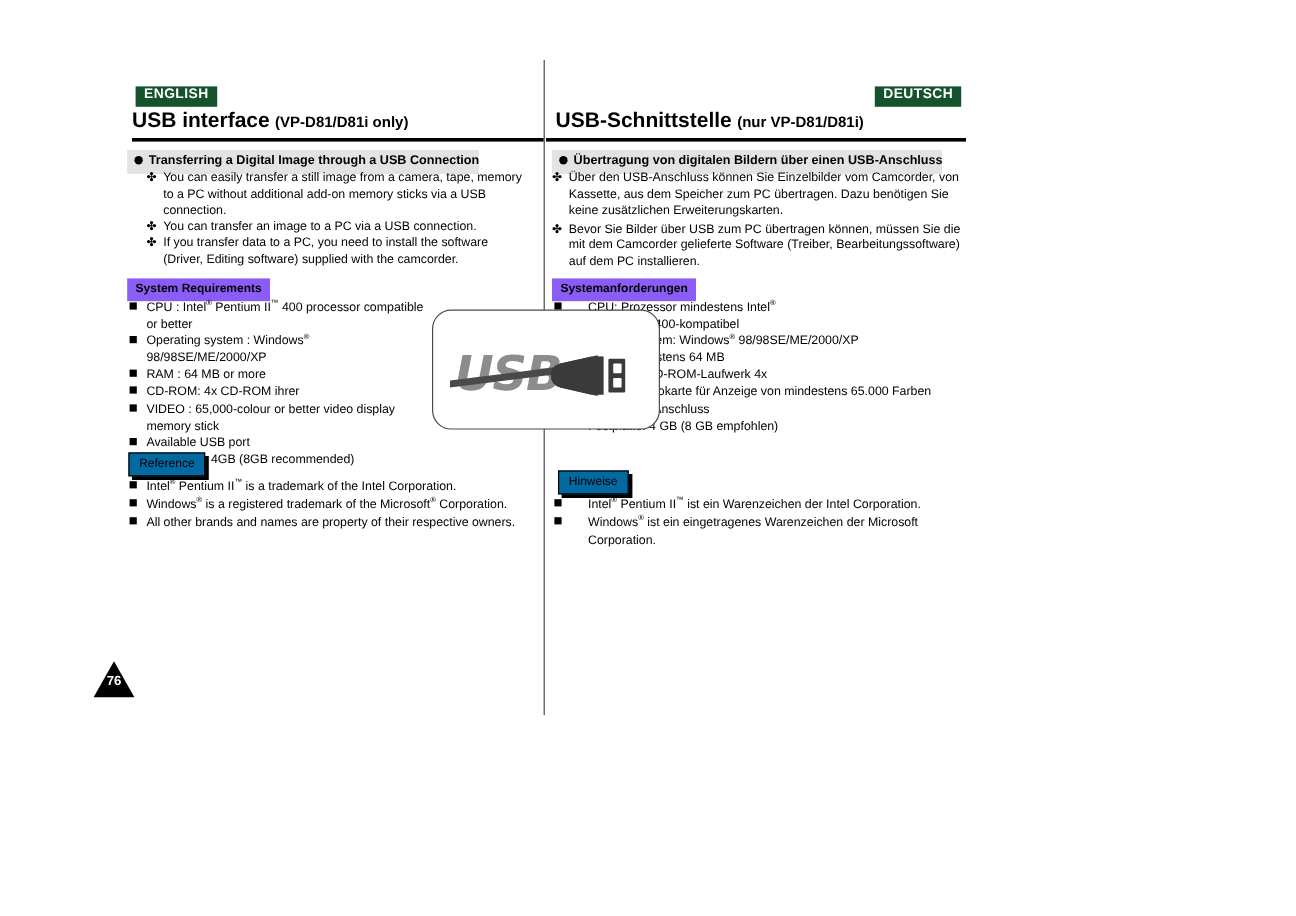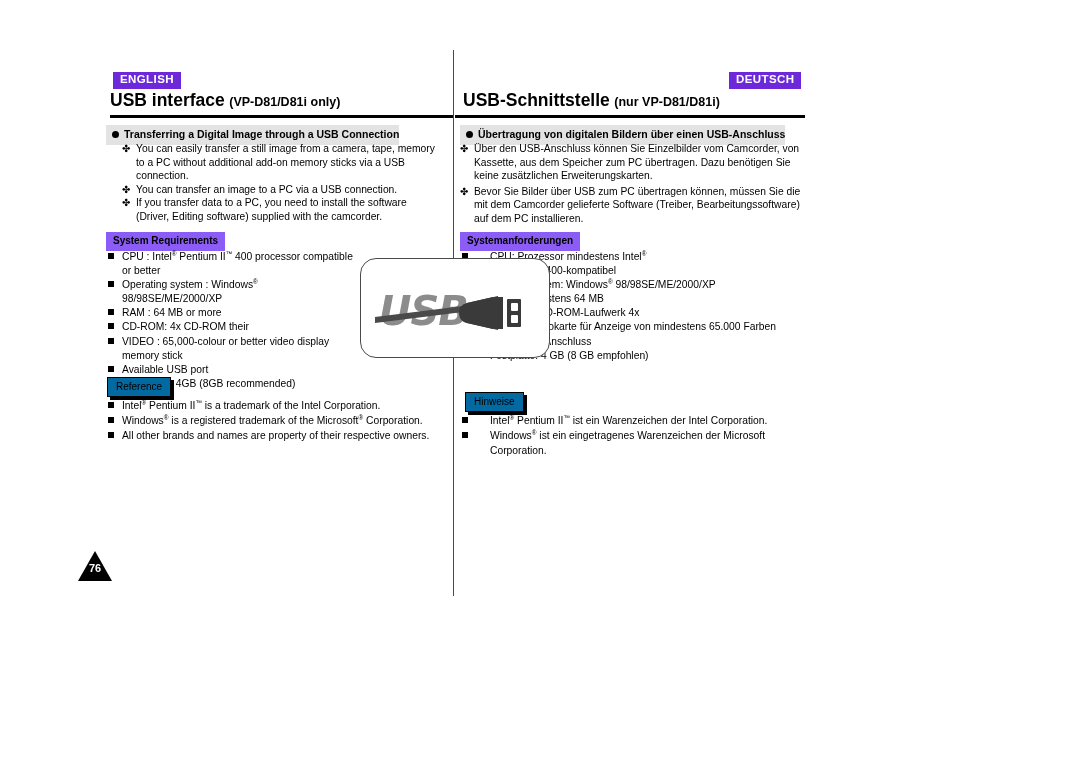--- a/index.html
+++ b/index.html
@@ -24,21 +24,21 @@
     left: 453px;
     top: 50px;
     width: 1px;
     height: 546px;
     background: #4a4a4a;
   }
 
   
   .lang-tag {
     position: absolute;
-    background: #6d28d9;
+    background: #14532d;
     color: #ffffff;
     font-weight: bold;
     font-size: 11.5px;
     letter-spacing: 0.4px;
     padding: 2px 7px 3px 7px;
     line-height: 1;
   }
   .lang-en { left: 113px; top: 72px; }
   .lang-de { left: 729px; top: 72px; }
 
@@ -248,21 +248,21 @@
     <div class="row">
       <span class="bullet"><i></i></span>
       <span class="txt">Operating system : Windows<sup>®</sup> 98/98SE/ME/2000/XP</span>
     </div>
     <div class="row">
       <span class="bullet"><i></i></span>
       <span class="txt">RAM : 64 MB or more</span>
     </div>
     <div class="row">
       <span class="bullet"><i></i></span>
-      <span class="txt">CD-ROM: 4x CD-ROM their</span>
+      <span class="txt">CD-ROM: 4x CD-ROM ihrer</span>
     </div>
     <div class="row">
       <span class="bullet"><i></i></span>
       <span class="txt">VIDEO : 65,000-colour or better video display memory stick</span>
     </div>
     <div class="row">
       <span class="bullet"><i></i></span>
       <span class="txt">Available USB port</span>
     </div>
     <div class="row">

